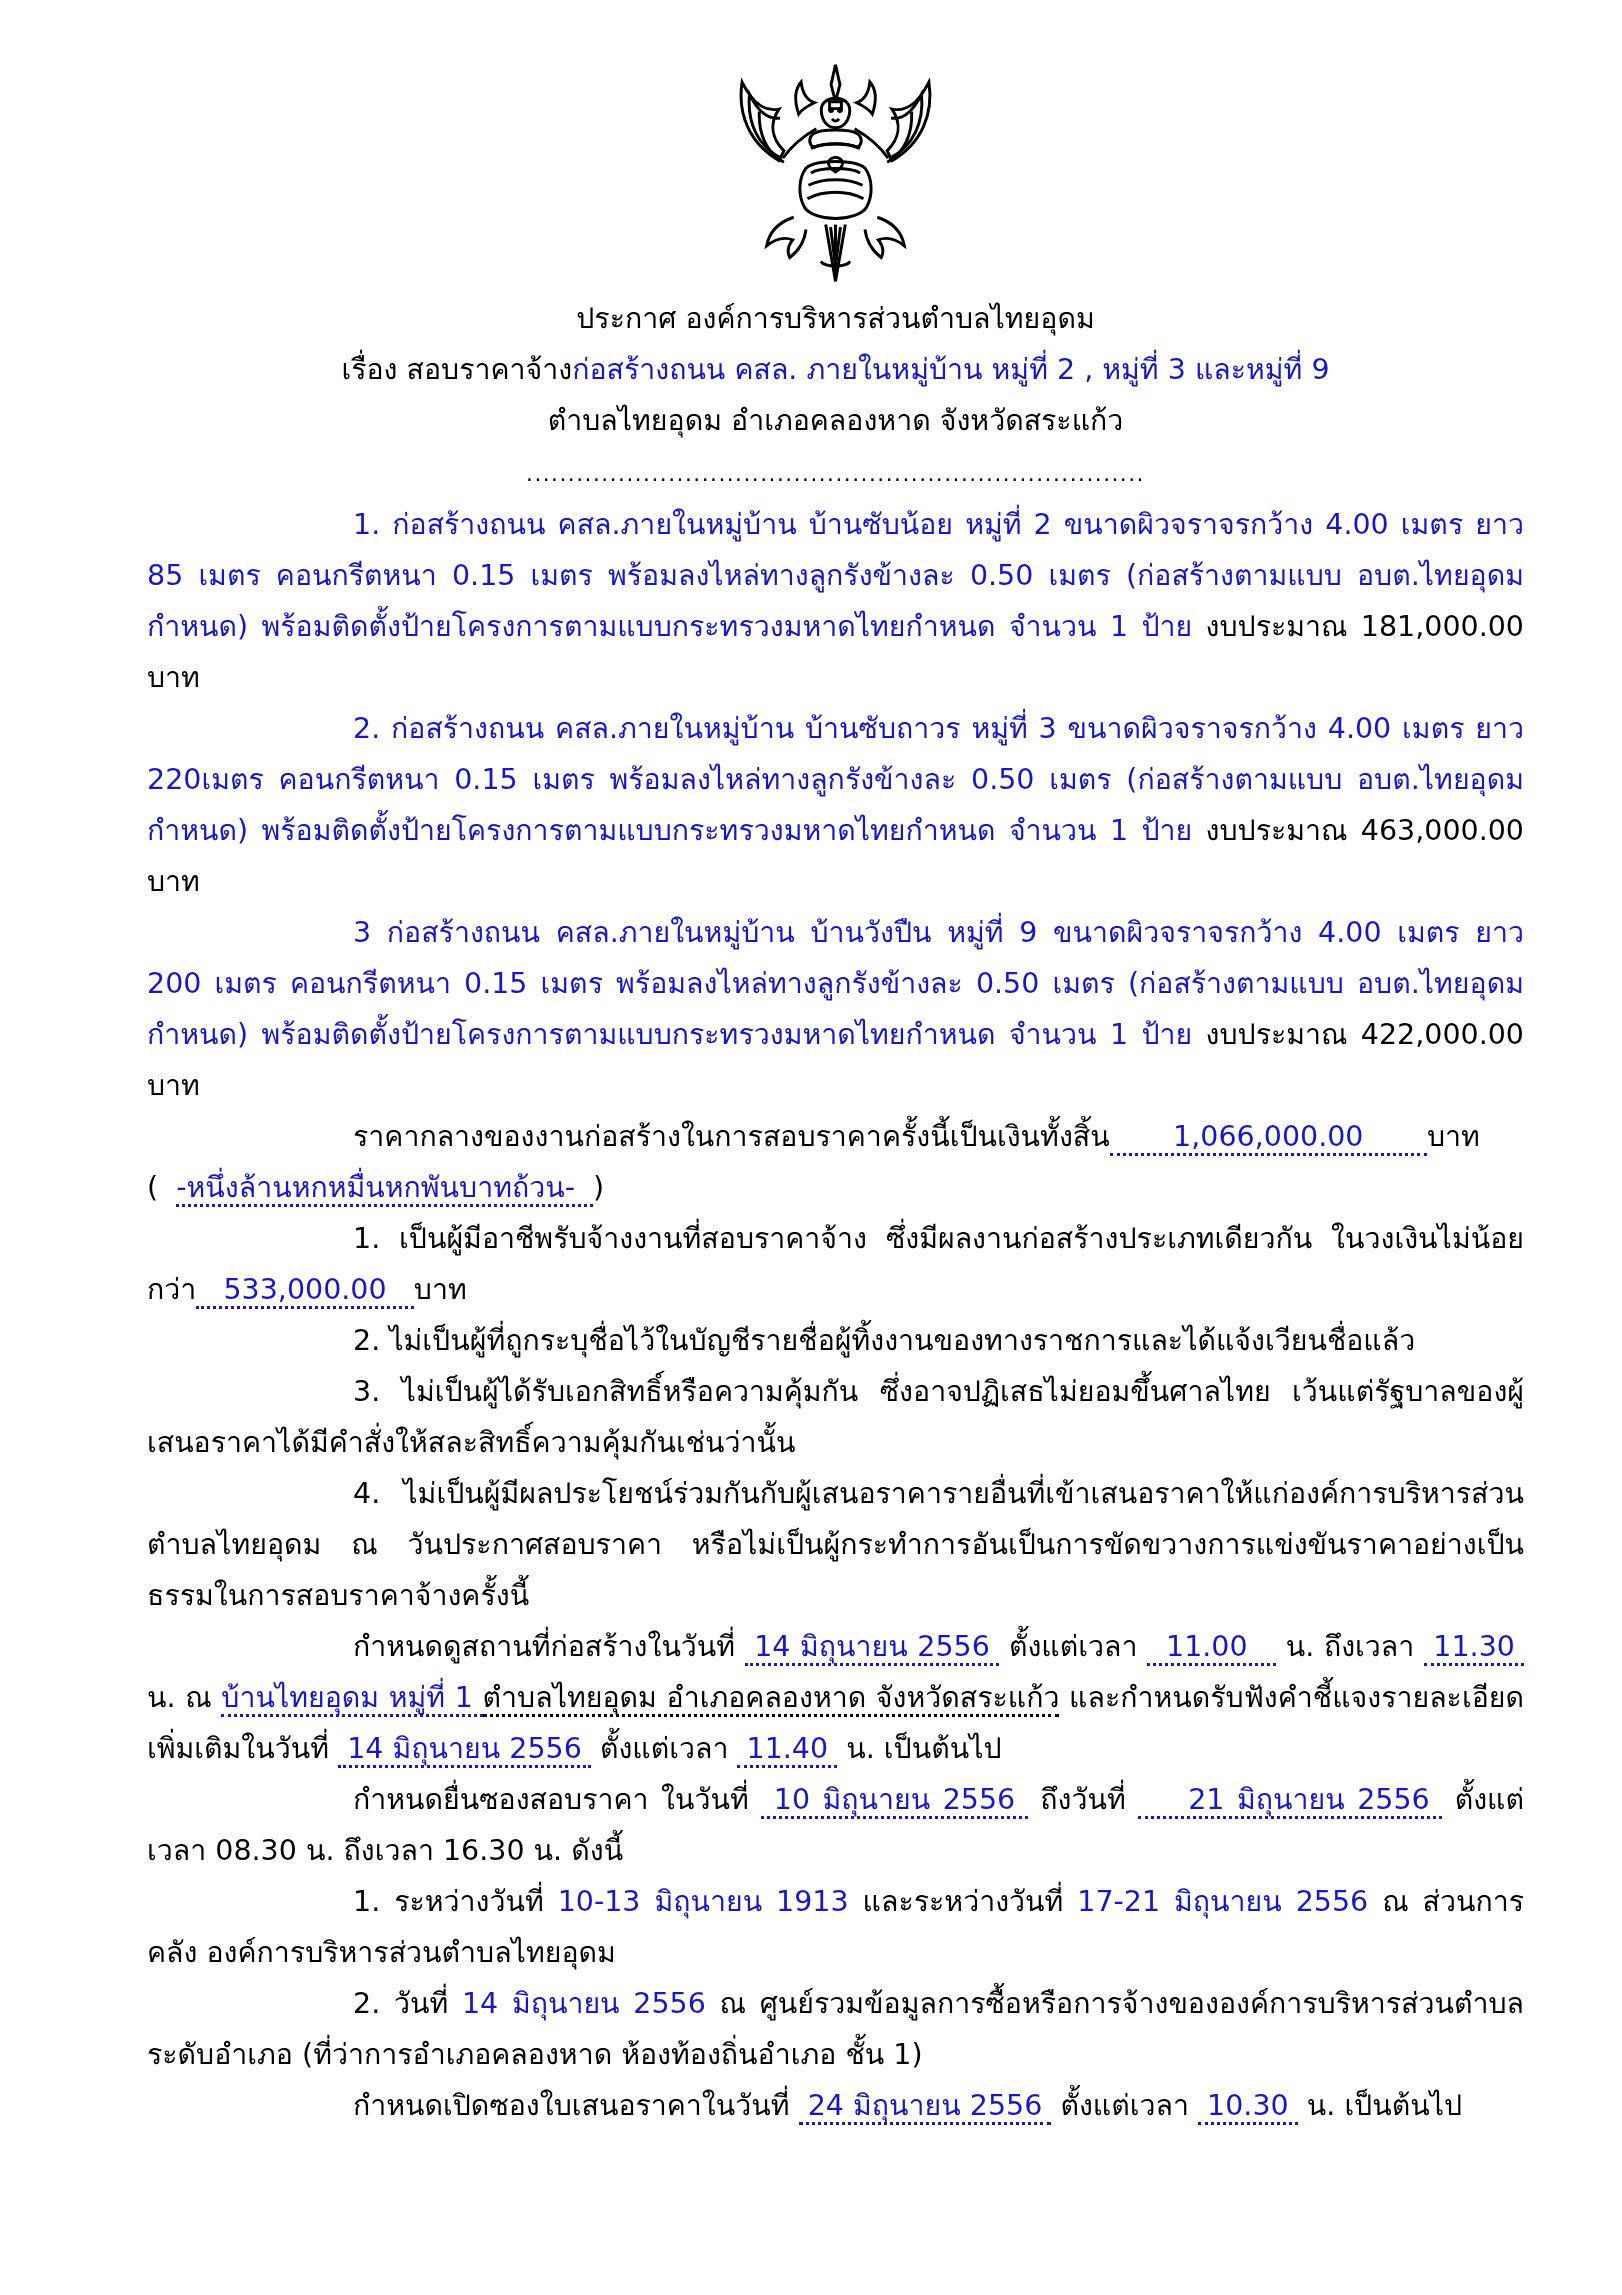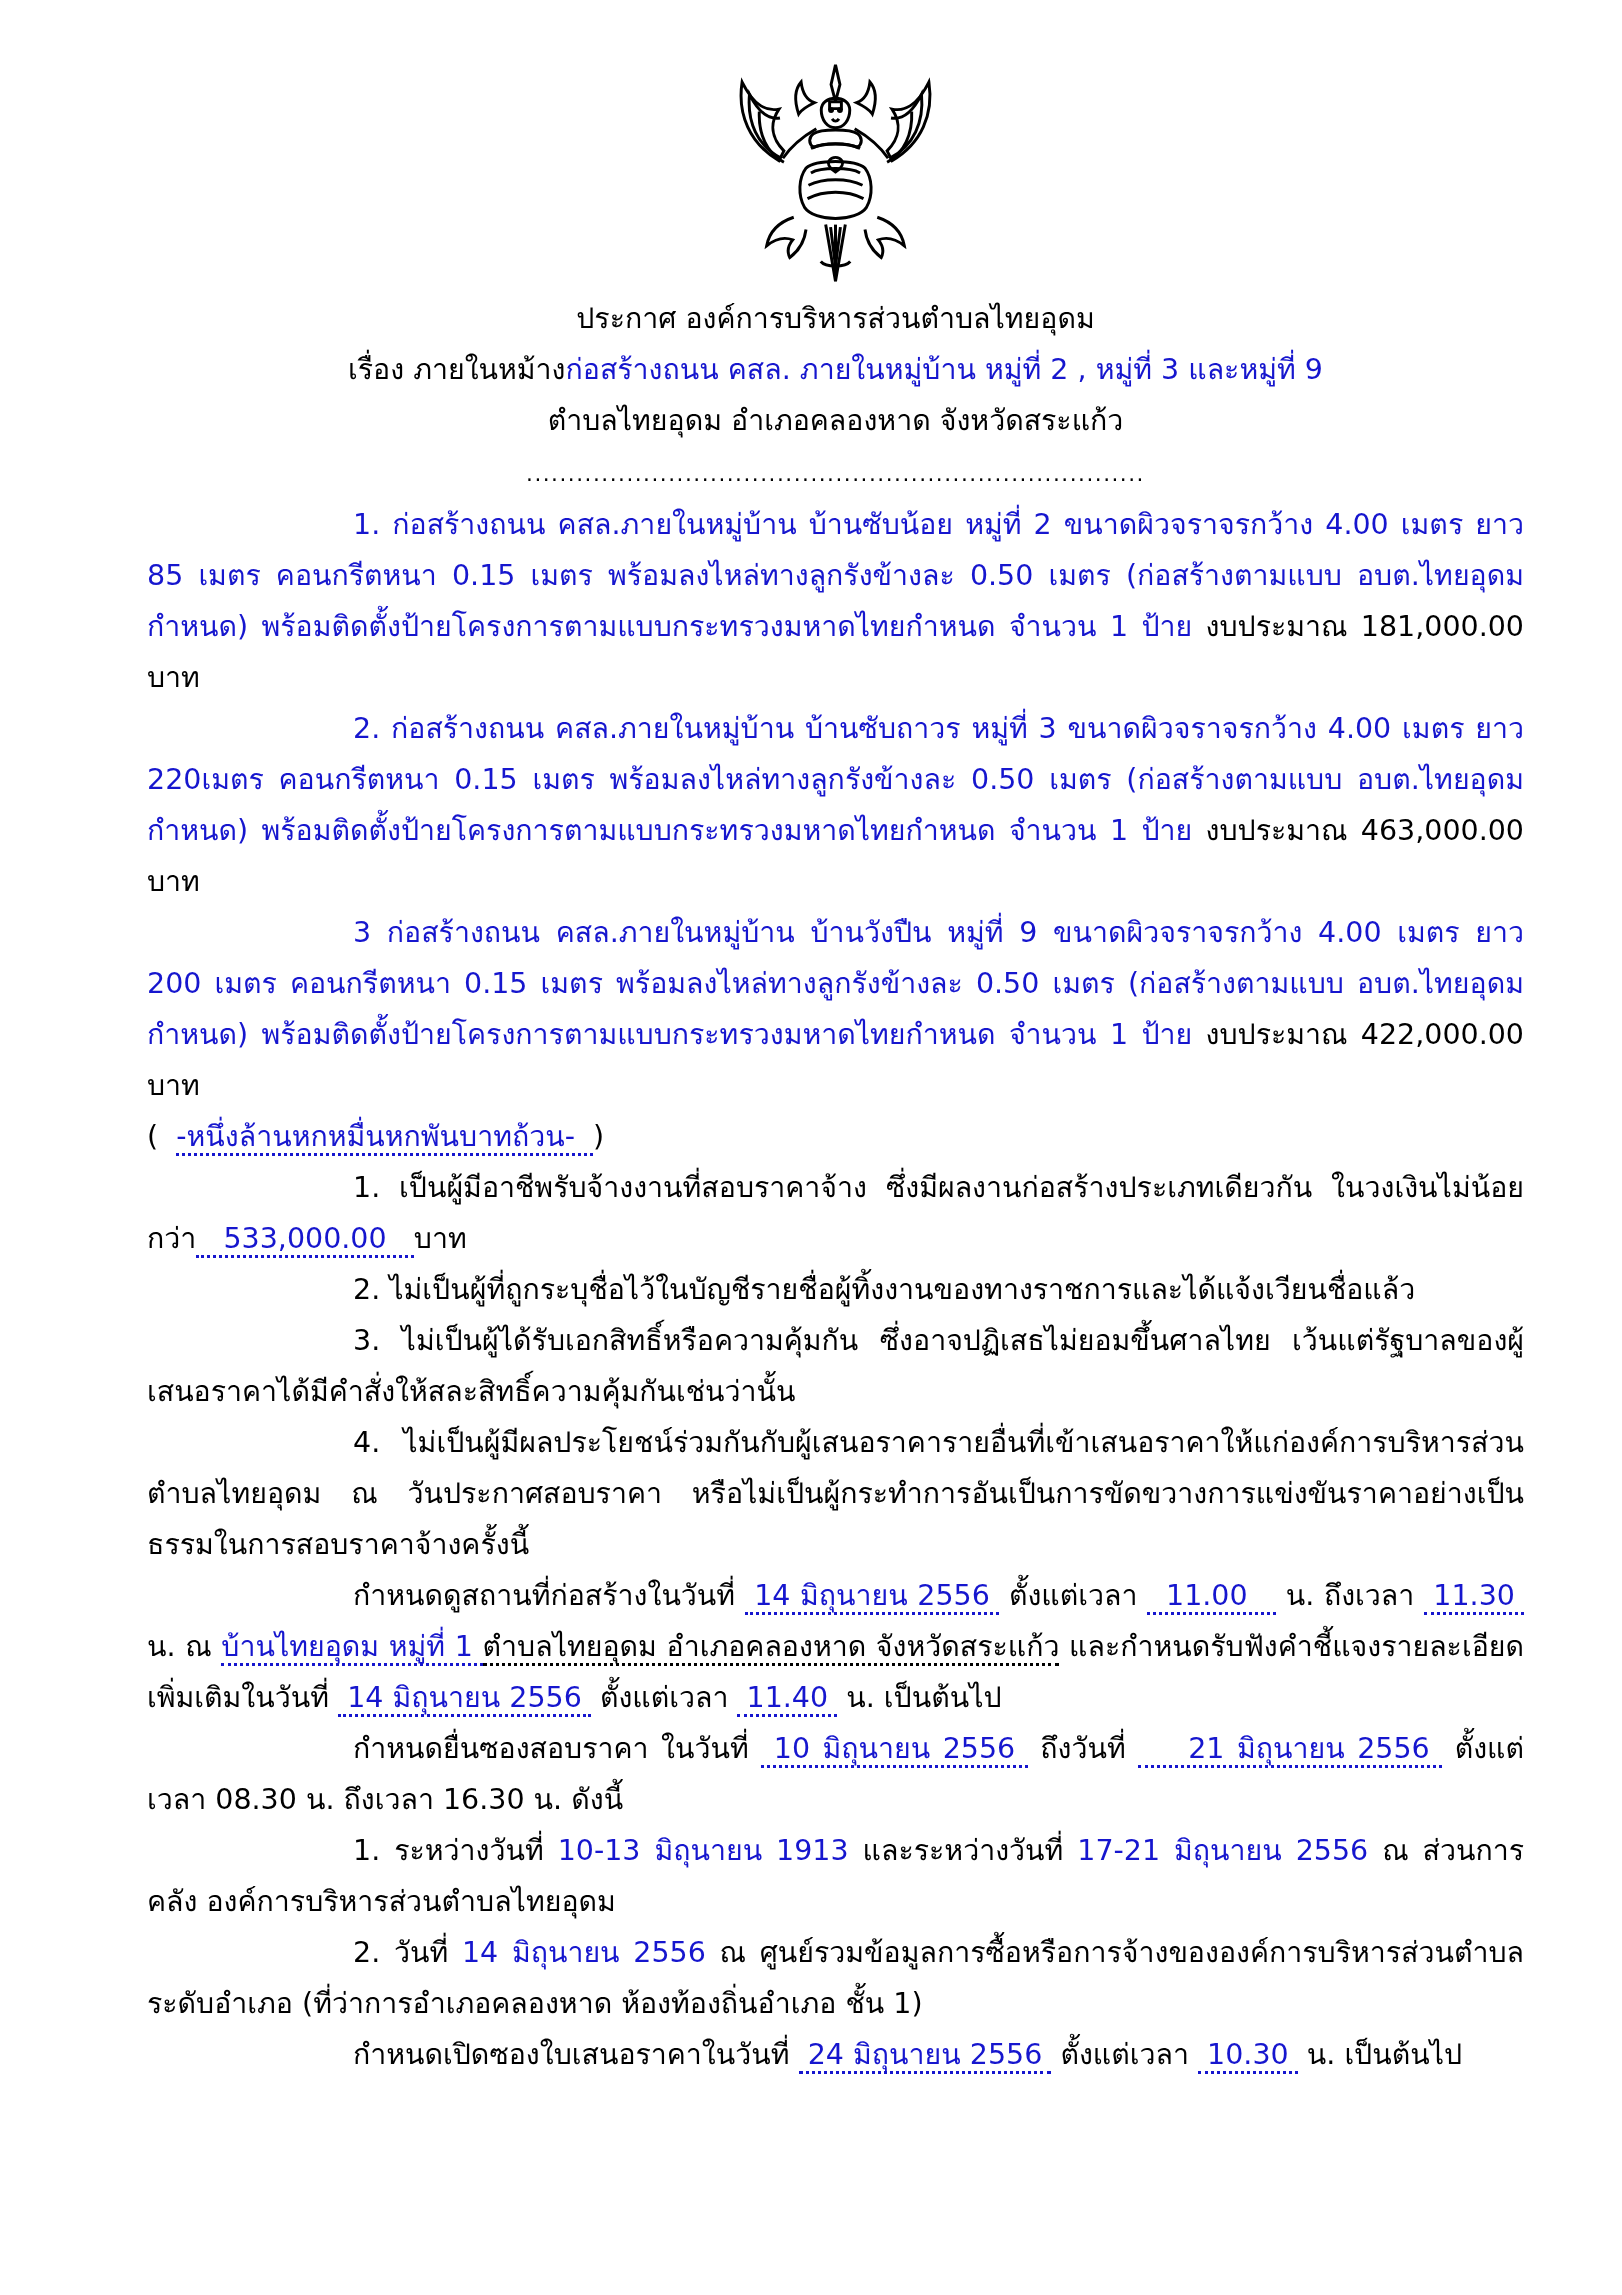--- a/index.html
+++ b/index.html
@@ -97,26 +97,27 @@
 
       <path d="M215 345 L235 460 L255 345"></path>
       <path d="M225 350 L235 430 L245 350"></path>
       <path d="M235 460 L235 345"></path>
       <path d="M205 420 C215 432 255 432 265 420"></path>
     </svg>
   </div>
 
   <div>
       <p class="para al-center"><span class="run-k">ประกาศ องค์การบริหารส่วนตำบลไทยอุดม</span></p>
-      <p class="para al-center"><span class="run-k">เรื่อง ภายในหม้าง</span><span class="run-b">ก่อสร้างถนน คสล. ภายในหมู่บ้าน หมู่ที่ 2 , หมู่ที่ 3 และหมู่ที่ 9</span></p>
+      <p class="para al-center"><span class="run-k">เรื่อง สอบราคาจ้าง</span><span class="run-b">ก่อสร้างถนน คสล. ภายในหมู่บ้าน หมู่ที่ 2 , หมู่ที่ 3 และหมู่ที่ 9</span></p>
       <p class="para al-center"><span class="run-k">ตำบลไทยอุดม อำเภอคลองหาด จังหวัดสระแก้ว</span></p>
       <p class="para al-center"><span class="run-dots">..........................................................................</span></p>
       <p class="para ind-md"><span class="run-b">1. ก่อสร้างถนน คสล.ภายในหมู่บ้าน บ้านซับน้อย หมู่ที่ 2 ขนาดผิวจราจรกว้าง 4.00 เมตร ยาว 85 เมตร คอนกรีตหนา 0.15 เมตร พร้อมลงไหล่ทางลูกรังข้างละ 0.50 เมตร (ก่อสร้างตามแบบ อบต.ไทยอุดมกำหนด) พร้อมติดตั้งป้ายโครงการตามแบบกระทรวงมหาดไทยกำหนด จำนวน 1 ป้าย</span><span class="run-k"> งบประมาณ 181,000.00 บาท</span></p>
       <p class="para ind-md"><span class="run-b">2. ก่อสร้างถนน คสล.ภายในหมู่บ้าน บ้านซับถาวร หมู่ที่ 3 ขนาดผิวจราจรกว้าง 4.00 เมตร ยาว 220เมตร คอนกรีตหนา 0.15 เมตร พร้อมลงไหล่ทางลูกรังข้างละ 0.50 เมตร (ก่อสร้างตามแบบ อบต.ไทยอุดมกำหนด) พร้อมติดตั้งป้ายโครงการตามแบบกระทรวงมหาดไทยกำหนด จำนวน 1 ป้าย</span><span class="run-k"> งบประมาณ 463,000.00 บาท</span></p>
       <p class="para ind-md"><span class="run-b">3 ก่อสร้างถนน คสล.ภายในหมู่บ้าน บ้านวังปืน หมู่ที่ 9 ขนาดผิวจราจรกว้าง 4.00 เมตร ยาว 200 เมตร คอนกรีตหนา 0.15 เมตร พร้อมลงไหล่ทางลูกรังข้างละ 0.50 เมตร (ก่อสร้างตามแบบ อบต.ไทยอุดมกำหนด) พร้อมติดตั้งป้ายโครงการตามแบบกระทรวงมหาดไทยกำหนด จำนวน 1 ป้าย</span><span class="run-k"> งบประมาณ 422,000.00 บาท</span></p>
+      <p class="para ind-md"><span class="run-k">ราคากลางของงานก่อสร้างในการสอบราคาครั้งนี้เป็นเงินทั้งสิ้น</span><span class="run-bu">&nbsp;&nbsp;&nbsp;&nbsp;&nbsp;&nbsp;&nbsp;1,066,000.00&nbsp;&nbsp;&nbsp;&nbsp;&nbsp;&nbsp;&nbsp;</span><span class="run-k">บาท</span></p>
       <p class="para"><span class="run-k">(&nbsp;&nbsp;</span><span class="run-bu">-หนึ่งล้านหกหมื่นหกพันบาทถ้วน-&nbsp;&nbsp;</span><span class="run-k">)</span></p>
       <p class="para ind-md"><span class="run-k">1. เป็นผู้มีอาชีพรับจ้างงานที่สอบราคาจ้าง ซึ่งมีผลงานก่อสร้างประเภทเดียวกัน ในวงเงินไม่น้อยกว่า</span><span class="run-bu">&nbsp;&nbsp;&nbsp;533,000.00&nbsp;&nbsp;&nbsp;</span><span class="run-k">บาท</span></p>
       <p class="para ind-md"><span class="run-k">2. ไม่เป็นผู้ที่ถูกระบุชื่อไว้ในบัญชีรายชื่อผู้ทิ้งงานของทางราชการและได้แจ้งเวียนชื่อแล้ว</span></p>
       <p class="para ind-md"><span class="run-k">3. ไม่เป็นผู้ได้รับเอกสิทธิ์หรือความคุ้มกัน ซึ่งอาจปฏิเสธไม่ยอมขึ้นศาลไทย เว้นแต่รัฐบาลของผู้เสนอราคาได้มีคำสั่งให้สละสิทธิ์ความคุ้มกันเช่นว่านั้น</span></p>
       <p class="para ind-md"><span class="run-k">4. ไม่เป็นผู้มีผลประโยชน์ร่วมกันกับผู้เสนอราคารายอื่นที่เข้าเสนอราคาให้แก่องค์การบริหารส่วนตำบลไทยอุดม ณ  วันประกาศสอบราคา หรือไม่เป็นผู้กระทำการอันเป็นการขัดขวางการแข่งขันราคาอย่างเป็นธรรมในการสอบราคาจ้างครั้งนี้</span></p>
       <p class="para ind-md"><span class="run-k">กำหนดดูสถานที่ก่อสร้างในวันที่ </span><span class="run-bu">&nbsp;14 มิถุนายน 2556&nbsp;</span><span class="run-k"> ตั้งแต่เวลา </span><span class="run-bu">&nbsp;&nbsp;11.00&nbsp;&nbsp;&nbsp;</span><span class="run-k"> น. ถึงเวลา </span><span class="run-bu">&nbsp;11.30&nbsp;</span><span class="run-k"> น. ณ </span><span class="run-bu">บ้านไทยอุดม หมู่ที่ 1 </span><span class="run-ku">ตำบลไทยอุดม อำเภอคลองหาด จังหวัดสระแก้ว</span><span class="run-k"> และกำหนดรับฟังคำชี้แจงรายละเอียดเพิ่มเติมในวันที่ </span><span class="run-bu">&nbsp;14 มิถุนายน 2556&nbsp;</span><span class="run-k"> ตั้งแต่เวลา </span><span class="run-bu">&nbsp;11.40&nbsp;</span><span class="run-k"> น. เป็นต้นไป</span></p>
       <p class="para ind-md"><span class="run-k">กำหนดยื่นซองสอบราคา ในวันที่ </span><span class="run-bu">&nbsp;10 มิถุนายน 2556&nbsp;</span><span class="run-k"> ถึงวันที่ </span><span class="run-bu">&nbsp;&nbsp;&nbsp;&nbsp;21 มิถุนายน 2556&nbsp;</span><span class="run-k"> ตั้งแต่เวลา 08.30 น. ถึงเวลา 16.30 น. ดังนี้</span></p>
       <p class="para ind-md"><span class="run-k">1. ระหว่างวันที่ </span><span class="run-b">10-13 มิถุนายน 1913</span><span class="run-k"> และระหว่างวันที่ </span><span class="run-b">17-21 มิถุนายน 2556</span><span class="run-k"> ณ ส่วนการคลัง องค์การบริหารส่วนตำบลไทยอุดม</span></p>
       <p class="para ind-md"><span class="run-k">2. วันที่ </span><span class="run-b">14 มิถุนายน 2556</span><span class="run-k"> ณ ศูนย์รวมข้อมูลการซื้อหรือการจ้างขององค์การบริหารส่วนตำบลระดับอำเภอ (ที่ว่าการอำเภอคลองหาด ห้องท้องถิ่นอำเภอ ชั้น 1)</span></p>
       <p class="para ind-md"><span class="run-k">กำหนดเปิดซองใบเสนอราคาในวันที่ </span><span class="run-bu">&nbsp;24 มิถุนายน 2556&nbsp;</span><span class="run-k"> ตั้งแต่เวลา </span><span class="run-bu">&nbsp;10.30&nbsp;</span><span class="run-k"> น. เป็นต้นไป</span></p>

